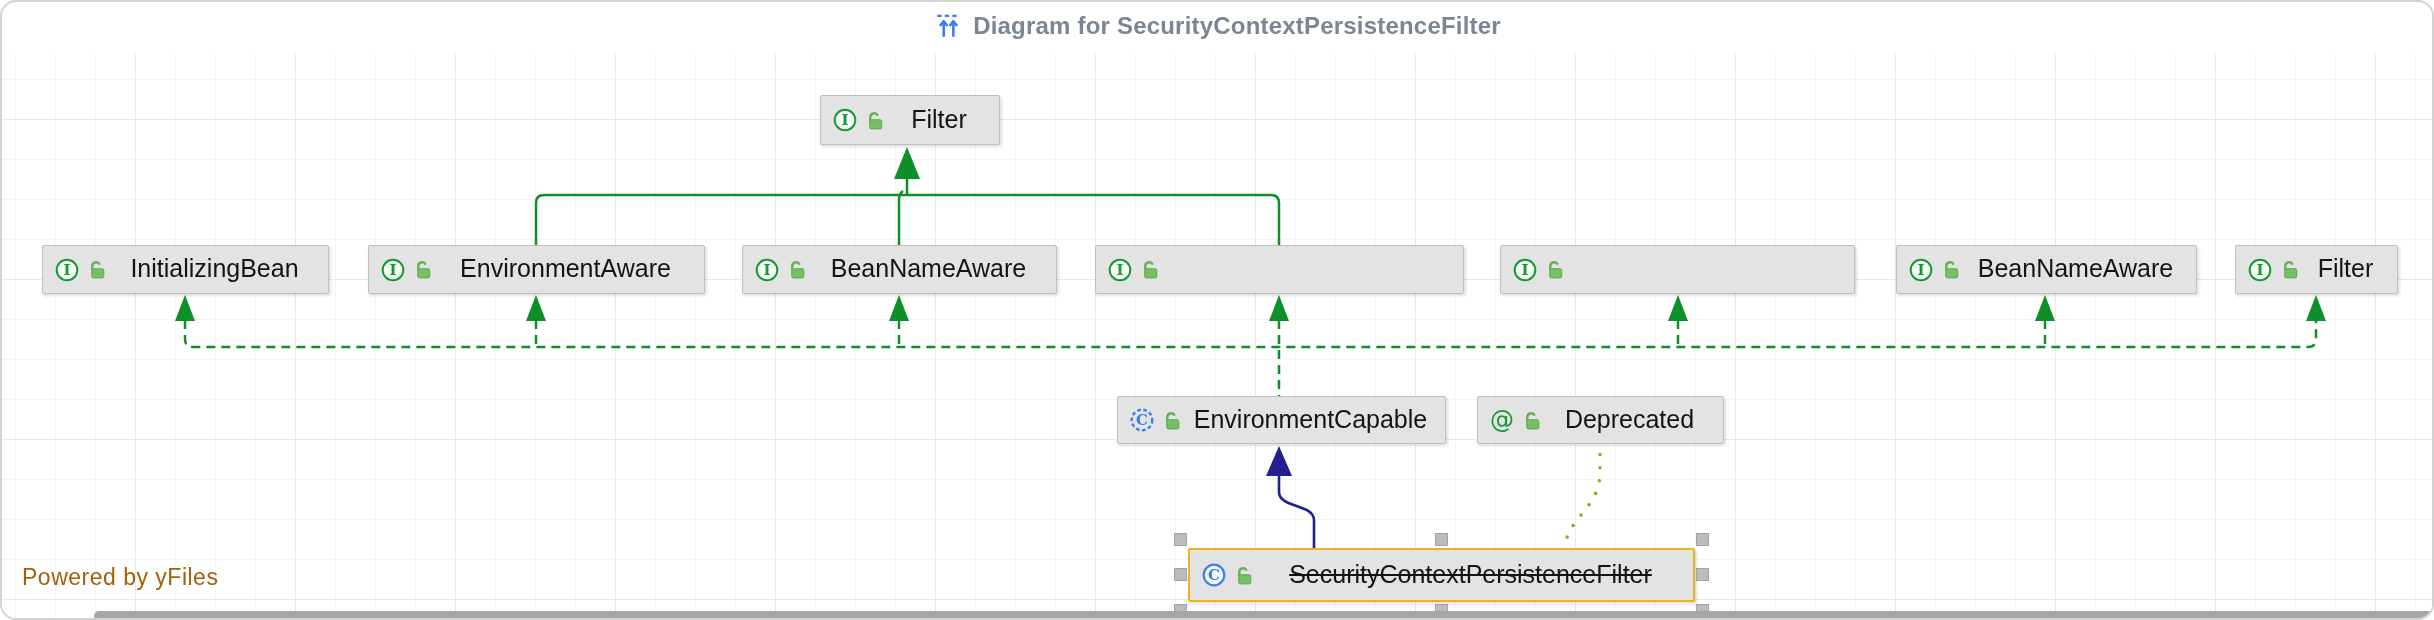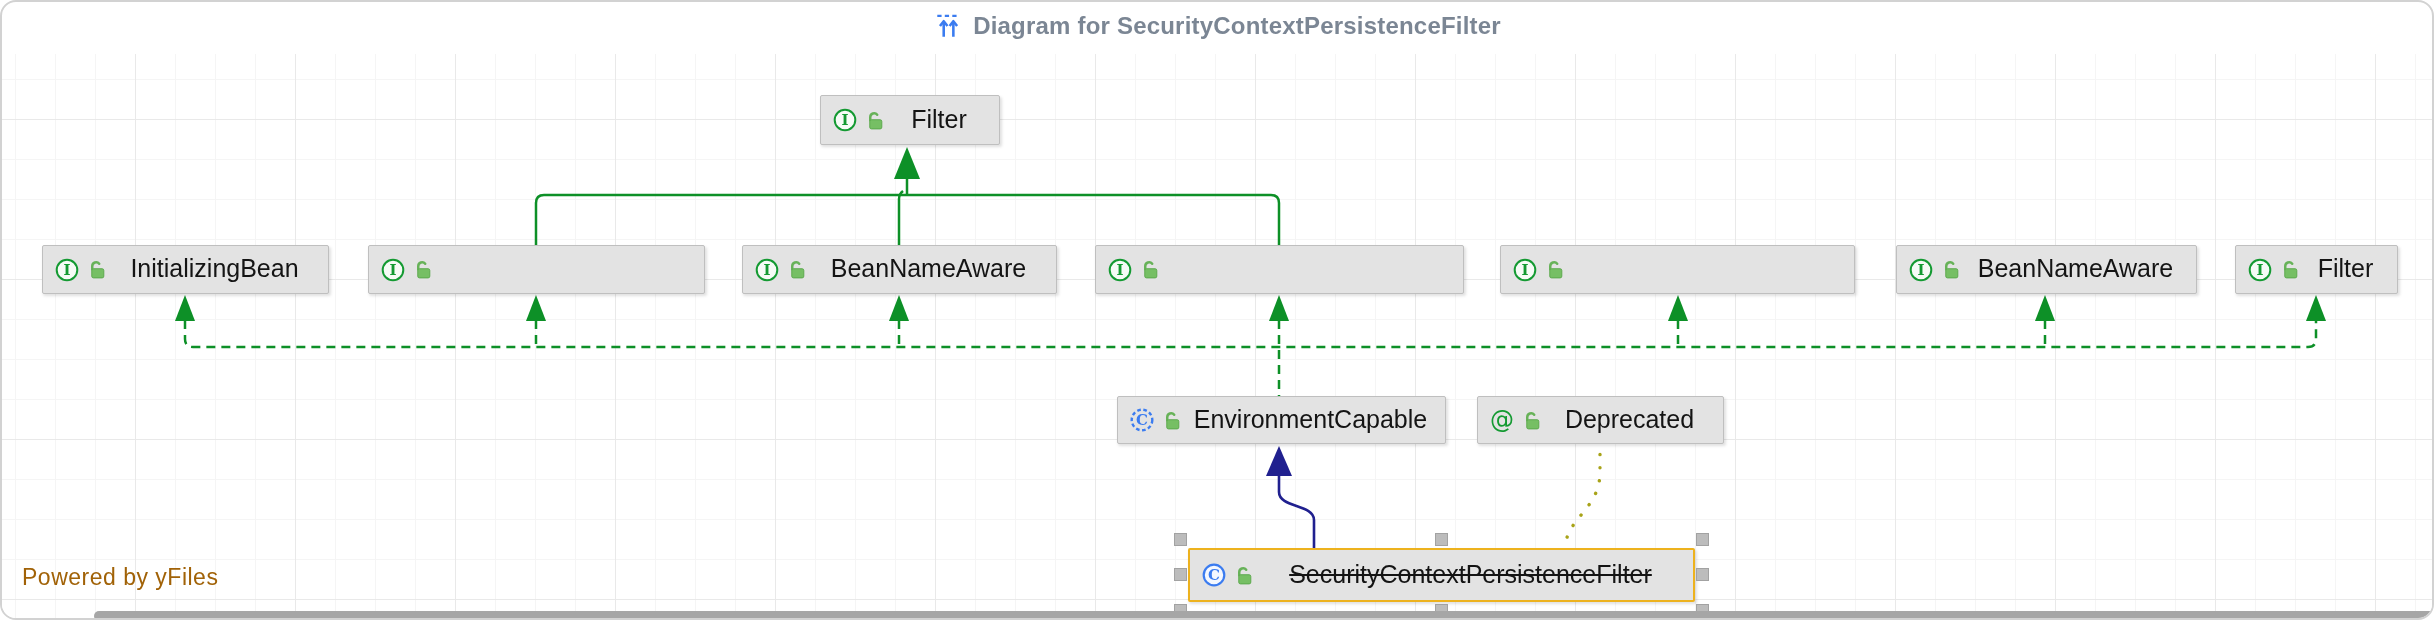--- a/index.html
+++ b/index.html
@@ -159,20 +159,21 @@
           <circle cx="13" cy="13" r="10.3" fill="#f6fbf6" stroke="#149a32" stroke-width="2"></circle>
           <text x="13" y="18.2" text-anchor="middle" font-family="DejaVu Serif, serif" font-size="15" font-weight="bold" fill="#149a32">I</text>
         </svg>
       </span>
       <span class="lock-icon">
         <svg width="21" height="21" viewBox="0 0 22 22">
           <path d="M5.5 11 V7.6 A4.1 4.1 0 0 1 12.8 5" fill="none" stroke="#67b258" stroke-width="2.6" stroke-linecap="round"></path>
           <rect x="5" y="10.2" width="12.6" height="9.6" rx="1.8" fill="#76bf64" stroke="#5aa84c" stroke-width="1"></rect>
         </svg>
       </span>
+      <span class="node-label">EnvironmentAware</span>
     </div>
 
     <div class="node" style="left: 740px; top: 243px; width: 315px; height: 49px;">
       <span class="type-icon">
         <svg width="26" height="26" viewBox="0 0 26 26">
           <circle cx="13" cy="13" r="10.3" fill="#f6fbf6" stroke="#149a32" stroke-width="2"></circle>
           <text x="13" y="18.2" text-anchor="middle" font-family="DejaVu Serif, serif" font-size="15" font-weight="bold" fill="#149a32">I</text>
         </svg>
       </span>
       <span class="lock-icon">

